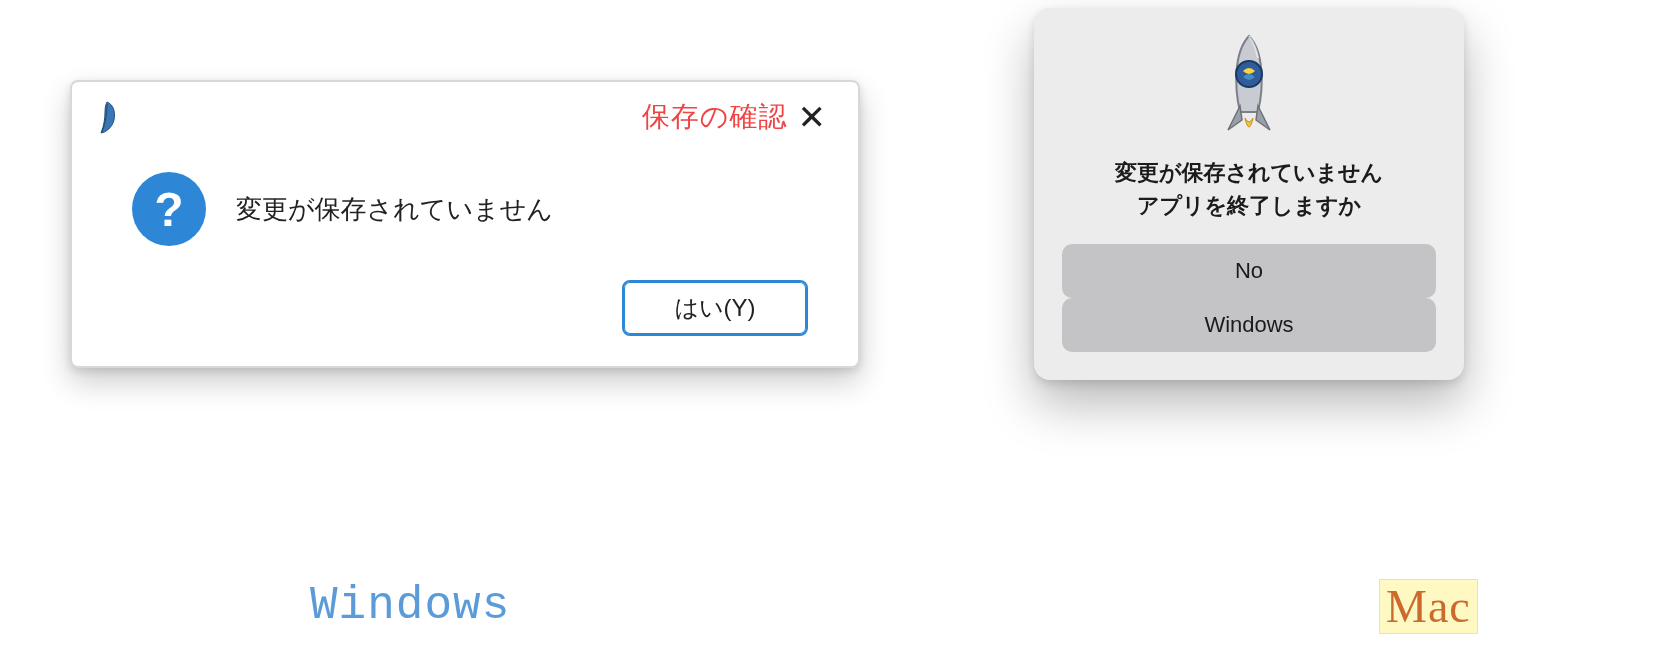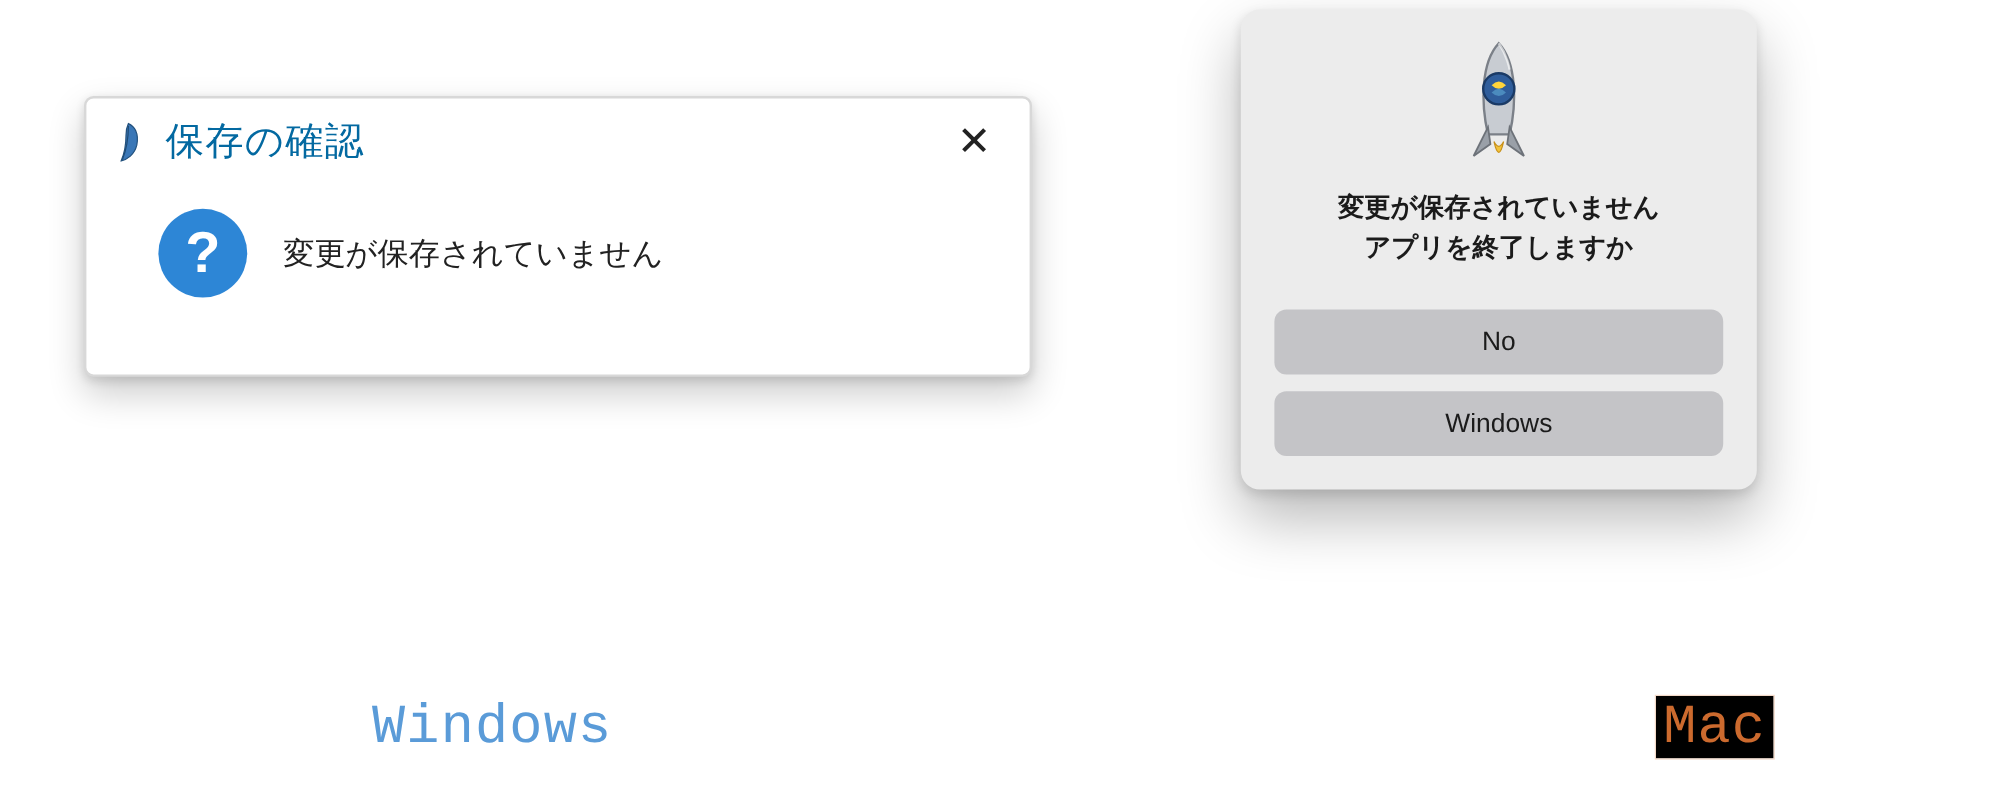--- a/index.html
+++ b/index.html
@@ -34,24 +34,25 @@
     padding: 14px 22px 6px 22px;
   }
   .win-feather {
     width: 26px;
     height: 34px;
     margin-right: 18px;
     position: relative;
   }
   .win-feather svg { width: 100%; height: 100%; }
   .win-title {
-    font-size: 32px;
-    color: #0369a1;
+    font-size: 28px;
+    color: #ef4444;
     flex: 1;
     letter-spacing: 1px;
+    text-align: right;
   }
   .win-close {
     font-size: 34px;
     line-height: 1;
     color: #222;
     padding: 4px 10px;
     cursor: pointer;
     user-select: none;
   }
   .win-body {
@@ -130,21 +131,20 @@
     text-align: center;
     color: #1b1b1b;
     margin-bottom: 22px;
   }
   .mac-btn {
     width: 100%;
     border: none;
     border-radius: 10px;
     font-size: 22px;
     padding: 14px 0;
-    margin-top: 14px;
     cursor: pointer;
     font-weight: 500;
   }
   .mac-btn.primary {
     background: linear-gradient(#4c8efc, #3a7bf5);
     color: #fff;
     margin-top: 0;
   }
   .mac-btn.secondary {
     background: #c4c4c7;
@@ -160,23 +160,24 @@
   }
   .cap-win {
     left: 310px;
     top: 580px;
     color: #5a9bd8;
   }
   .cap-mac {
     left: 1380px;
     top: 580px;
     color: #cc6a2e;
-    background: #000000;
+    background: #fef9c3;
     padding: 0 6px;
     outline: 1px solid #f3d9c8;
+    font-family: Liberation Serif, serif;
   }
 </style>
 </head>
 <body>
 
 <div class="win-wrap">
   <div class="win-dialog">
 
     <div class="win-titlebar">
       <span class="win-feather">
@@ -192,20 +193,21 @@
     <div class="win-body">
       <div class="win-qmark">
         <span>?</span>
       </div>
       <div class="win-msg">
         <div>変更が保存されていません</div>
       </div>
     </div>
 
     <div class="win-buttons">
+      <button class="win-btn default">はい(Y)</button>
     </div>
 
   </div>
 </div>
 
 <div class="mac-wrap">
   <div class="mac-dialog">
 
     <div class="mac-icon">
       <svg viewBox="0 0 86 112">

